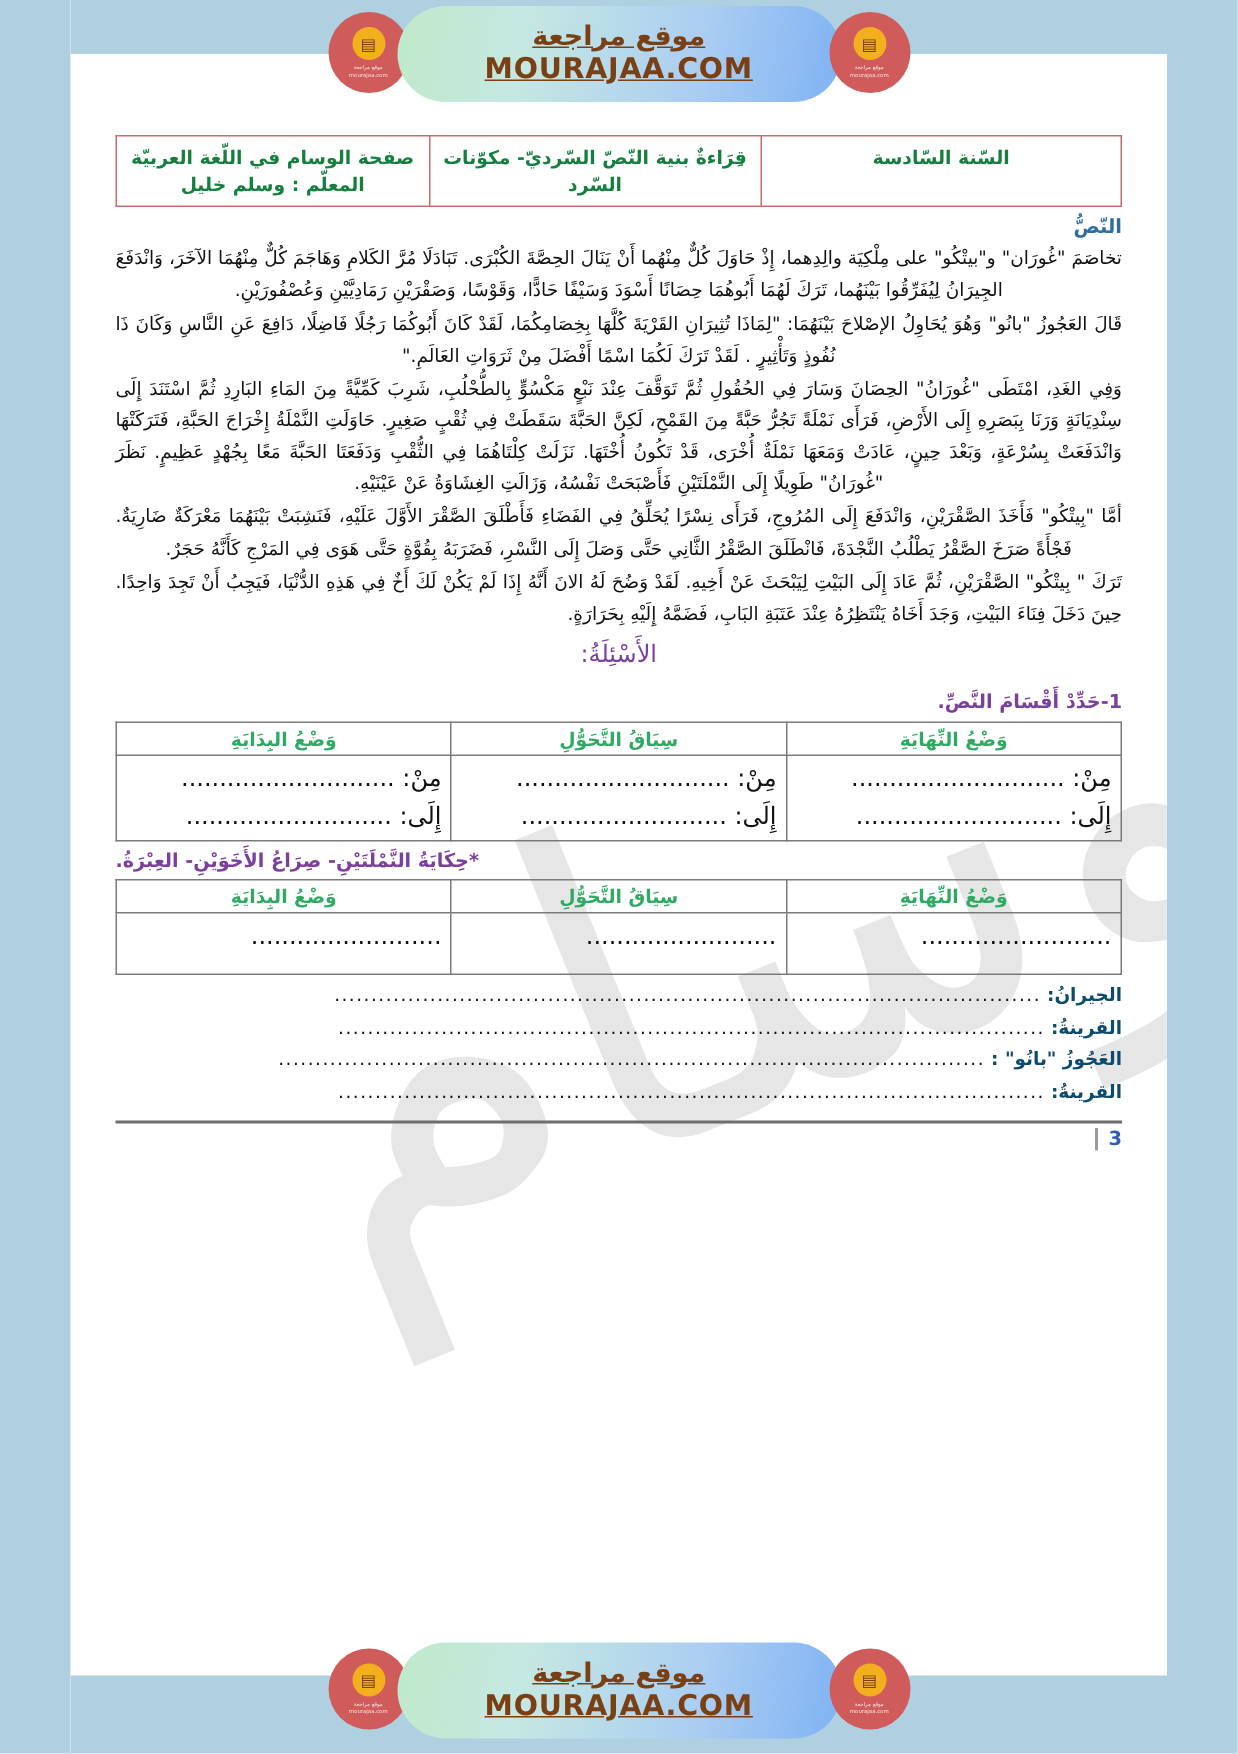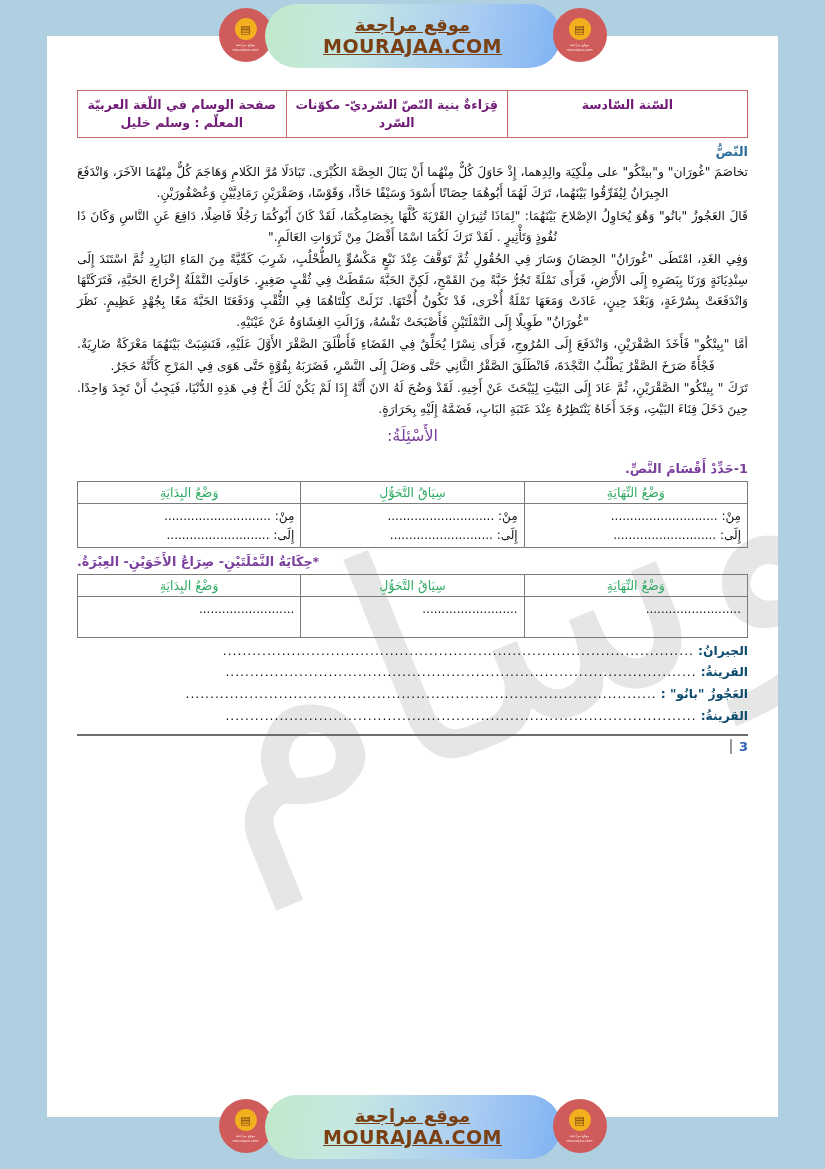--- a/index.html
+++ b/index.html
@@ -70,21 +70,21 @@
 
   
   table.hdr{
     width:100%;border-collapse:collapse;margin:0 0 6px 0;
     table-layout:fixed;
   }
   table.hdr td{
     border:1px solid #c96b6b;
     padding:5px 6px;vertical-align:top;
     text-align:center;
-    color:#701a75;font-size:12.5px;font-weight:bold;line-height:1.45;
+    color:#15803d;font-size:12.5px;font-weight:bold;line-height:1.45;
     font-family:"DejaVu Sans",sans-serif;
   }
   table.hdr td.c1{width:36%;}
   table.hdr td.c2{width:33%;}
   table.hdr td.c3{width:31%;}
   table.hdr td.c1 .l{display:block;text-align:center;}
 
   .text-title{
     color:#2e6f9e;font-size:13px;font-weight:bold;
     text-align:right;margin:4px 0 3px 0;
@@ -108,24 +108,24 @@
   }
   .q.sub{text-align:left;margin:2px 0 0 0;}
 
   table.grid{
     width:100%;border-collapse:collapse;table-layout:fixed;margin:2px 0 4px 0;
   }
   table.grid th,table.grid td{
     border:1px solid #7a7a7a;padding:3px 6px;vertical-align:top;
   }
   table.grid th{
-    color:#2eaa62;font-size:12.5px;font-weight:normal;text-align:center;
+    color:#2eaa62;font-size:12.5px;font-weight:bold;text-align:center;
   }
   table.grid td{
-    color:#111;font-size:12px;line-height:1.55;height:34px;
+    color:#111;font-size:16px;line-height:1.55;height:34px;
   }
   table.grid td .row{display:block;white-space:nowrap;overflow:hidden;}
 
   .ans-line{
     display:flex;align-items:baseline;gap:4px;
     margin:2px 0;font-size:12.3px;line-height:1.6;
   }
   .ans-line .lbl{color:#0c4a6e;font-weight:bold;white-space:nowrap;}
   .ans-line .fill{
     flex:1;overflow:hidden;white-space:nowrap;color:#111;letter-spacing:1px;

